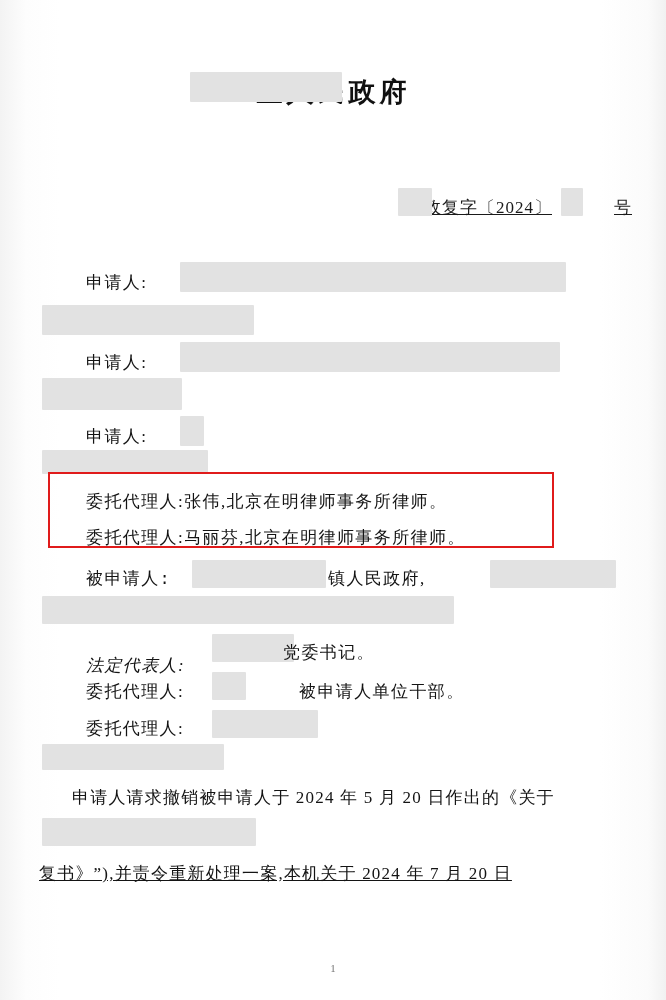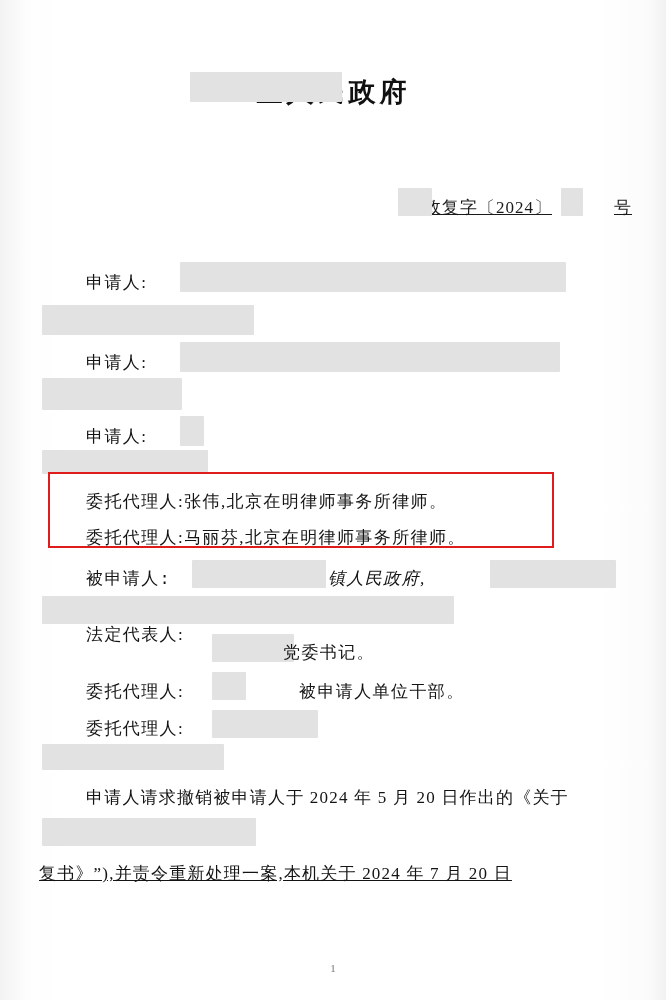--- a/index.html
+++ b/index.html
@@ -138,35 +138,35 @@
   <div class="row indent-1" style="top:526px;">
     <span>委托代理人:</span><span>马丽芬,北京在明律师事务所律师。</span>
   </div>
 
   <div class="row indent-1" style="top:490px;">
     <span>委托代理人:</span><span>张伟,北京在明律师事务所律师。</span>
   </div>
 
   <div class="row indent-1" style="top:567px;font-family:Liberation Mono, monospace;">被申请人:</div>
   <div class="redact" style="left:192px; top:560px; width:134px; height:28px;"></div>
-  <div class="row" style="left:328px; top:567px;font-style:italic;">镇人民政府,</div>
+  <div class="row" style="left:328px; top:567px;">镇人民政府,</div>
   <div class="redact" style="left:490px; top:560px; width:126px; height:28px;"></div>
   <div class="redact" style="left:42px; top:596px; width:412px; height:28px;"></div>
 
-  <div class="row indent-1" style="top:623px;">法定代表人:</div>
+  <div class="row indent-1" style="top:654px;font-style:italic;">法定代表人:</div>
   <div class="redact" style="left:212px; top:634px; width:82px; height:28px;"></div>
   <div class="row" style="left:283px; top:641px;">党委书记。</div>
 
   <div class="row indent-1" style="top:680px;">委托代理人:</div>
   <div class="redact" style="left:212px; top:672px; width:34px; height:28px;"></div>
   <div class="row" style="left:256px; top:680px;margin-left:43px;">被申请人单位干部。</div>
 
   <div class="row indent-1" style="top:717px;">委托代理人:</div>
   <div class="redact" style="left:212px; top:710px; width:106px; height:28px;"></div>
   <div class="redact" style="left:42px; top:744px; width:182px; height:26px;"></div>
 
-  <div class="para" style="left:86px; top:786px;">申请人请求撤销被申请人于 2024 年 5 月 20 日作出的《关于</div>
+  <div class="para" style="left:72px; top:786px;">申请人请求撤销被申请人于 2024 年 5 月 20 日作出的《关于</div>
   <div class="redact" style="left:42px; top:818px; width:214px; height:28px;"></div>
   <div class="para" style="left:39px; top:862px;text-decoration:underline;">复书》”),并责令重新处理一案,本机关于 2024 年 7 月 20 日</div>
 
   <div id="page-num">1</div>
 
 </div>
 
 </body></html>

